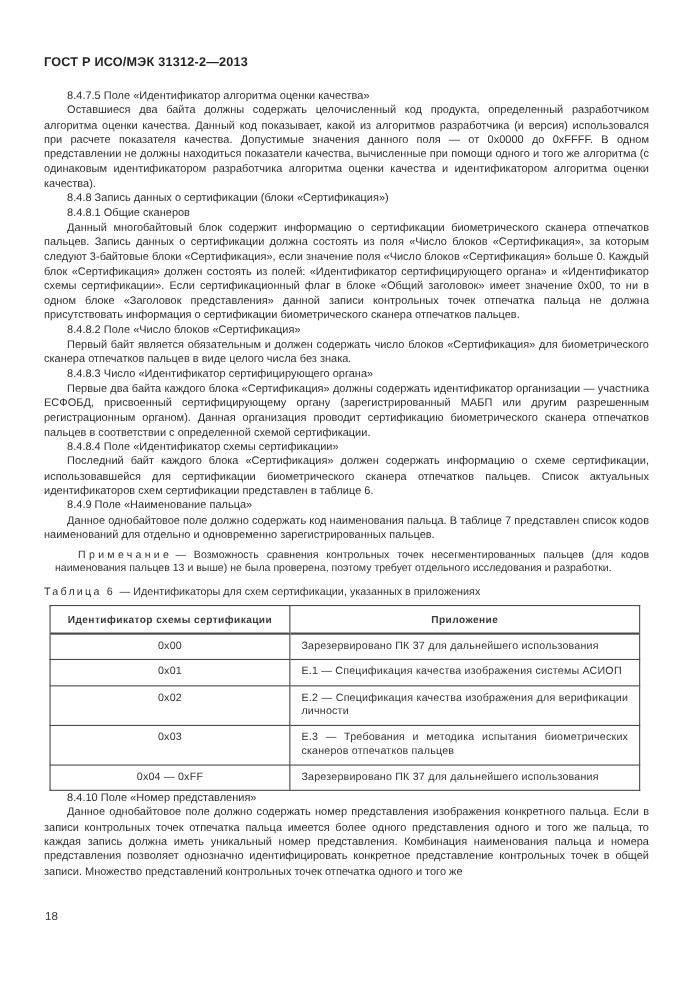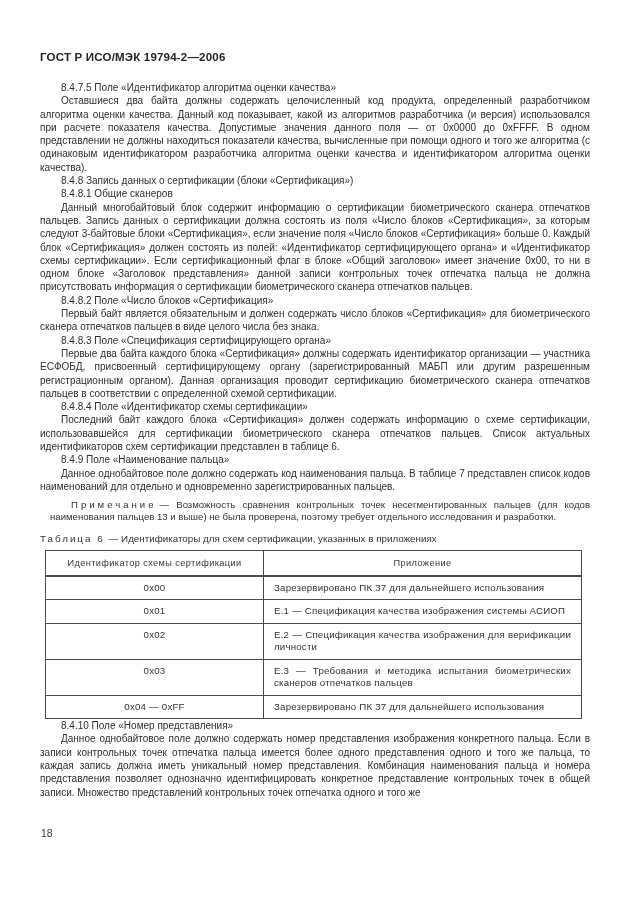--- a/index.html
+++ b/index.html
@@ -58,21 +58,21 @@
   }
   table.cert-table {
     width: 537px;
     margin-left: 5px;
     border-collapse: collapse;
     border: 1.5px solid #4a4a4a;
   }
   table.cert-table th {
     border: 1px solid #4a4a4a;
     border-bottom: 2px solid #4a4a4a;
-    font-weight: normal;
+    font-weight: bold;
     text-align: center;
     font-size: 9.2px;
     line-height: 11px;
     letter-spacing: 0.4px;
     padding: 7px 6px 6px 6px;
     color: #3a3a3a;
   }
   table.cert-table td {
     border: 1px solid #4a4a4a;
     font-size: 9.7px;
@@ -100,30 +100,30 @@
     top: 827px;
     font-size: 10.5px;
     color: #3a3a3a;
   }
 </style>
 </head>
 <body>
 
 <div class="page">
 
-  <p class="doc-header">ГОСТ Р ИСО/МЭК 19794-2—2006</p>
+  <p class="doc-header">ГОСТ Р ИСО/МЭК 31312-2—2013</p>
 
   <p class="body-par">8.4.7.5 Поле «Идентификатор алгоритма оценки качества»</p>
   <p class="body-par">Оставшиеся два байта должны содержать целочисленный код продукта, определенный разработчиком алгоритма оценки качества. Данный код показывает, какой из алгоритмов разработчика (и версия) использовался при расчете показателя качества. Допустимые значения данного поля — от 0x0000 до 0xFFFF. В одном представлении не должны находиться показатели качества, вычисленные при помощи одного и того же алгоритма (с одинаковым идентификатором разработчика алгоритма оценки качества и идентификатором алгоритма оценки качества).</p>
   <p class="body-par">8.4.8 Запись данных о сертификации (блоки «Сертификация»)</p>
   <p class="body-par">8.4.8.1 Общие сканеров</p>
   <p class="body-par">Данный многобайтовый блок содержит информацию о сертификации биометрического сканера отпечатков пальцев. Запись данных о сертификации должна состоять из поля «Число блоков «Сертификация», за которым следуют 3-байтовые блоки «Сертификация», если значение поля «Число блоков «Сертификация» больше 0. Каждый блок «Сертификация» должен состоять из полей: «Идентификатор сертифицирующего органа» и «Идентификатор схемы сертификации». Если сертификационный флаг в блоке «Общий заголовок» имеет значение 0x00, то ни в одном блоке «Заголовок представления» данной записи контрольных точек отпечатка пальца не должна присутствовать информация о сертификации биометрического сканера отпечатков пальцев.</p>
   <p class="body-par">8.4.8.2 Поле «Число блоков «Сертификация»</p>
   <p class="body-par">Первый байт является обязательным и должен содержать число блоков «Сертификация» для биометрического сканера отпечатков пальцев в виде целого числа без знака.</p>
-  <p class="body-par">8.4.8.3 Поле «Спецификация сертифицирующего органа»</p>
+  <p class="body-par">8.4.8.3 Число «Идентификатор сертифицирующего органа»</p>
   <p class="body-par">Первые два байта каждого блока «Сертификация» должны содержать идентификатор организации — участника ЕСФОБД, присвоенный сертифицирующему органу (зарегистрированный МАБП или другим разрешенным регистрационным органом). Данная организация проводит сертификацию биометрического сканера отпечатков пальцев в соответствии с определенной схемой сертификации.</p>
   <p class="body-par">8.4.8.4 Поле «Идентификатор схемы сертификации»</p>
   <p class="body-par">Последний байт каждого блока «Сертификация» должен содержать информацию о схеме сертификации, использовавшейся для сертификации биометрического сканера отпечатков пальцев. Список актуальных идентификаторов схем сертификации представлен в таблице 6.</p>
   <p class="body-par">8.4.9 Поле «Наименование пальца»</p>
   <p class="body-par">Данное однобайтовое поле должно содержать код наименования пальца. В таблице 7 представлен список кодов наименований для отдельно и одновременно зарегистрированных пальцев.</p>
 
   <p class="note-par"><span class="spaced-label">Примечание</span><span>— Возможность сравнения контрольных точек несегментированных пальцев (для кодов наименования пальцев 13 и выше) не была проверена, поэтому требует отдельного исследования и разработки.</span></p>
 
   <p class="table-caption"><span class="spaced-label">Таблица 6</span><span>— Идентификаторы для схем сертификации, указанных в приложениях</span></p>
 

